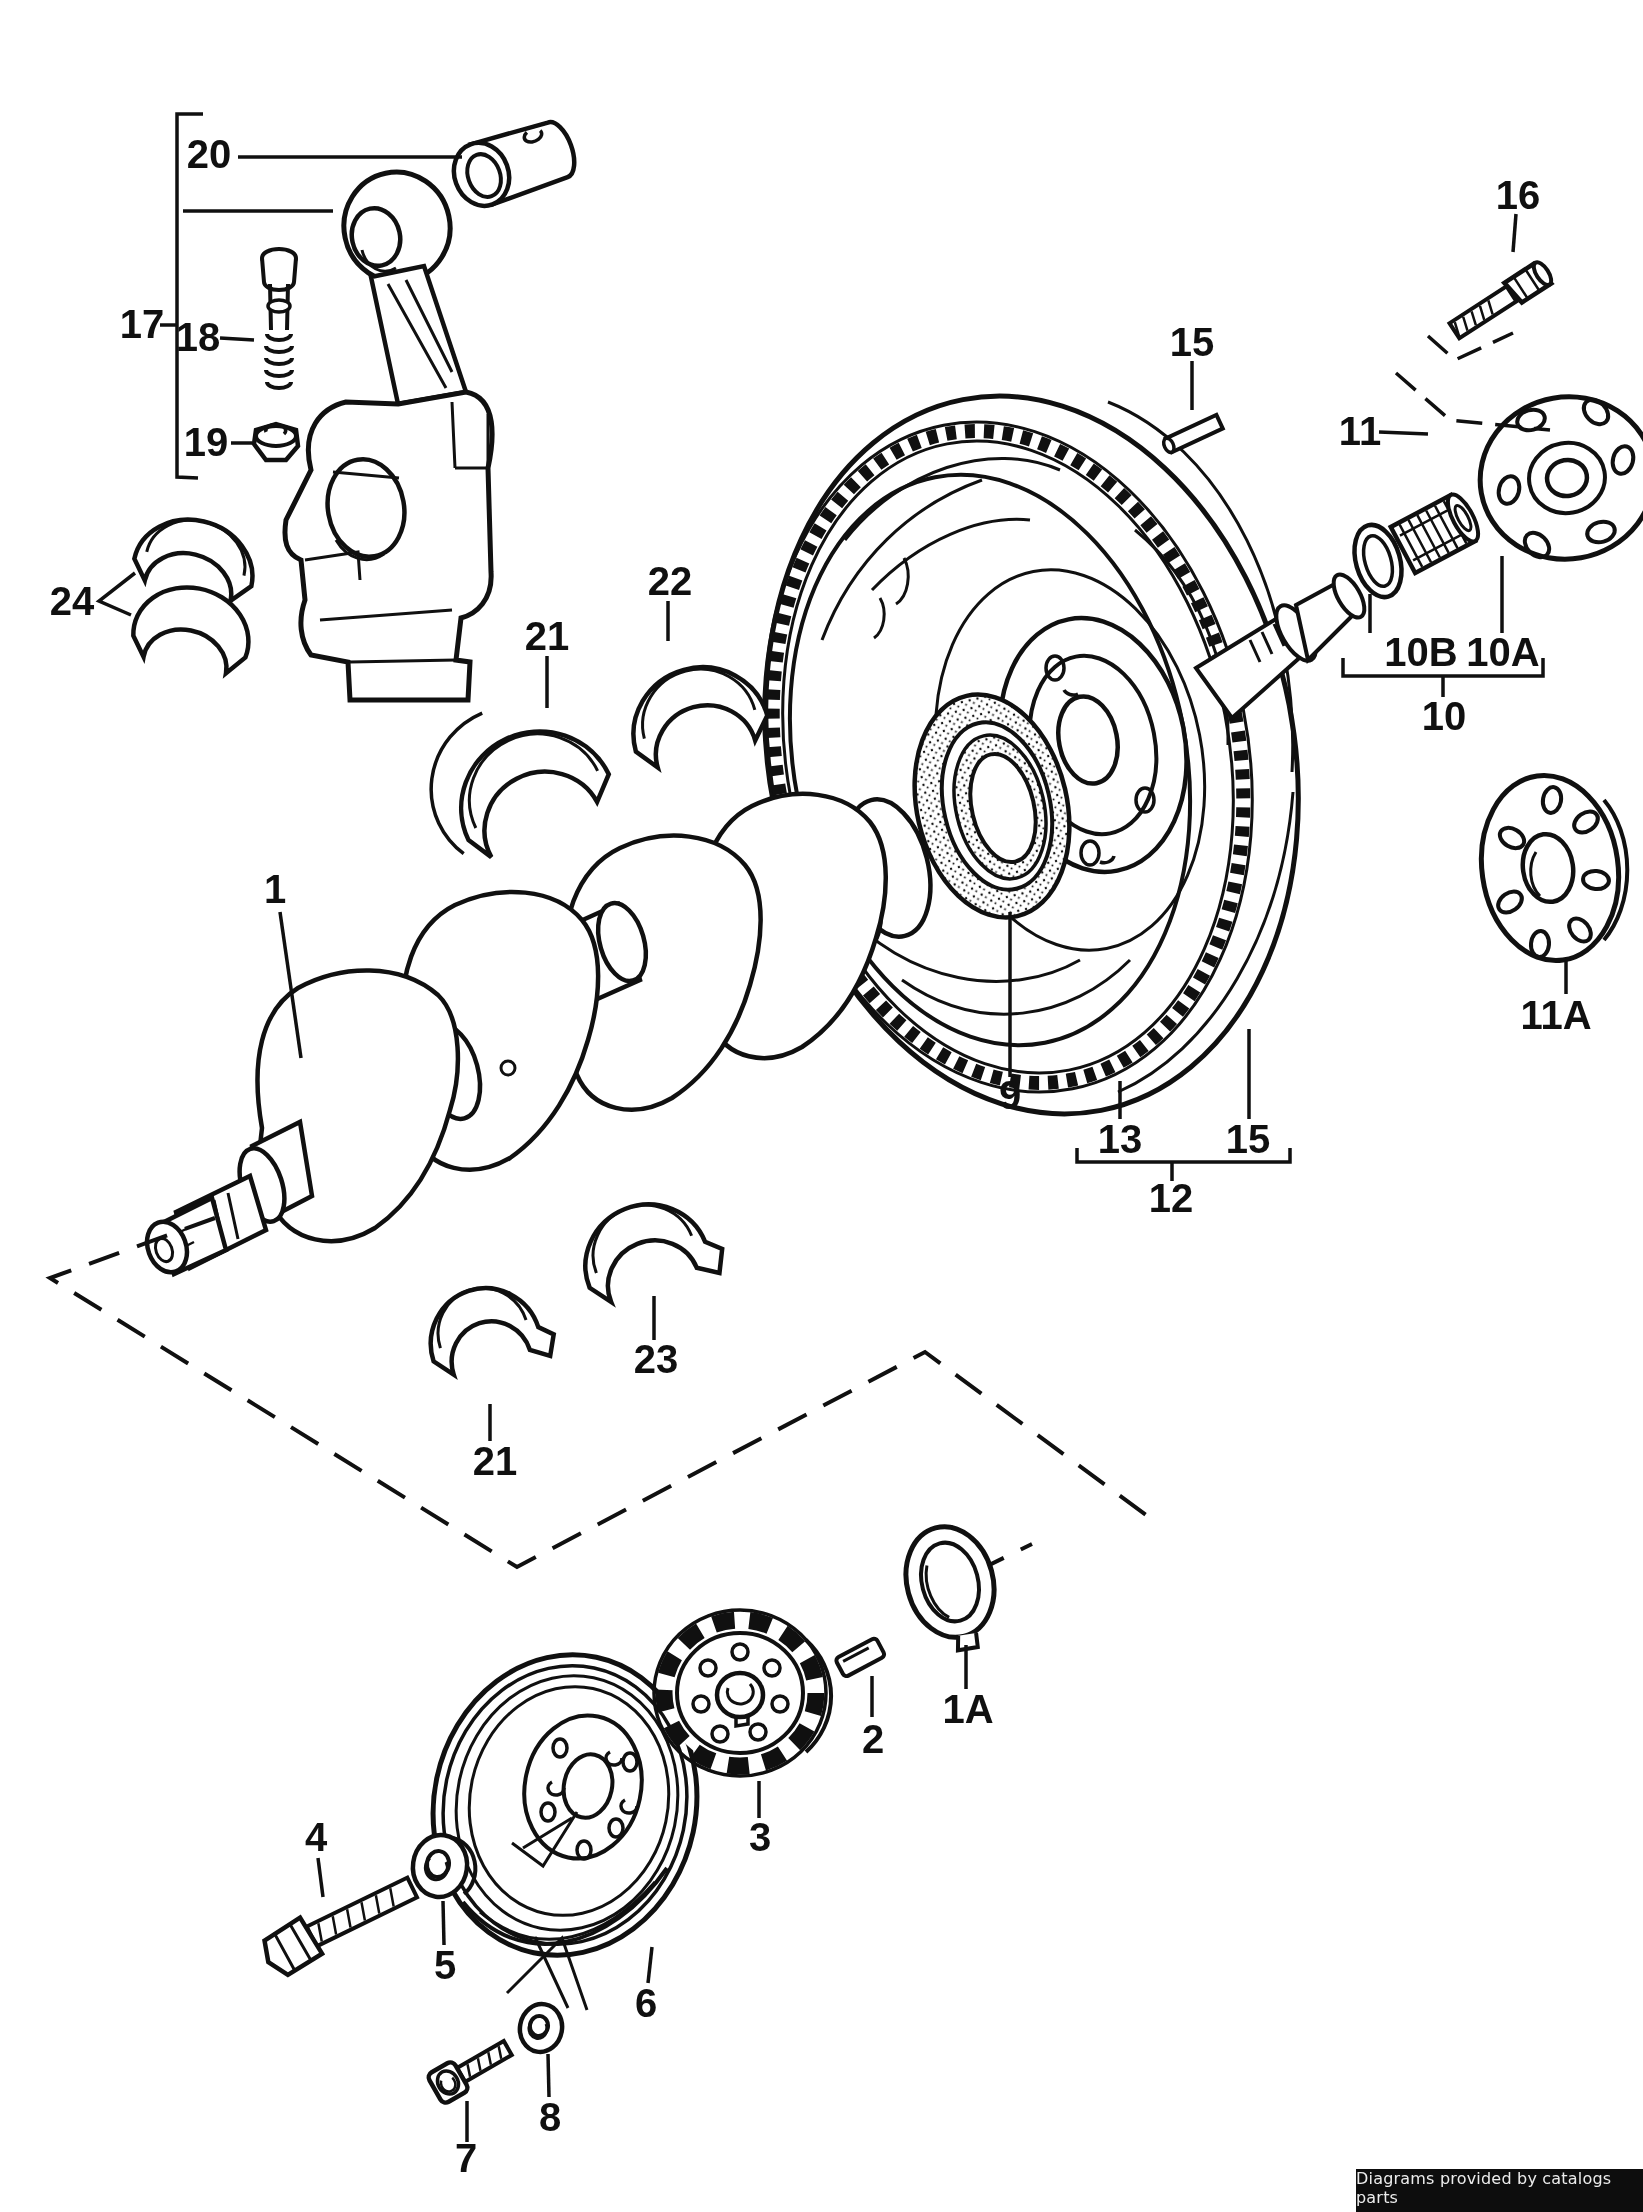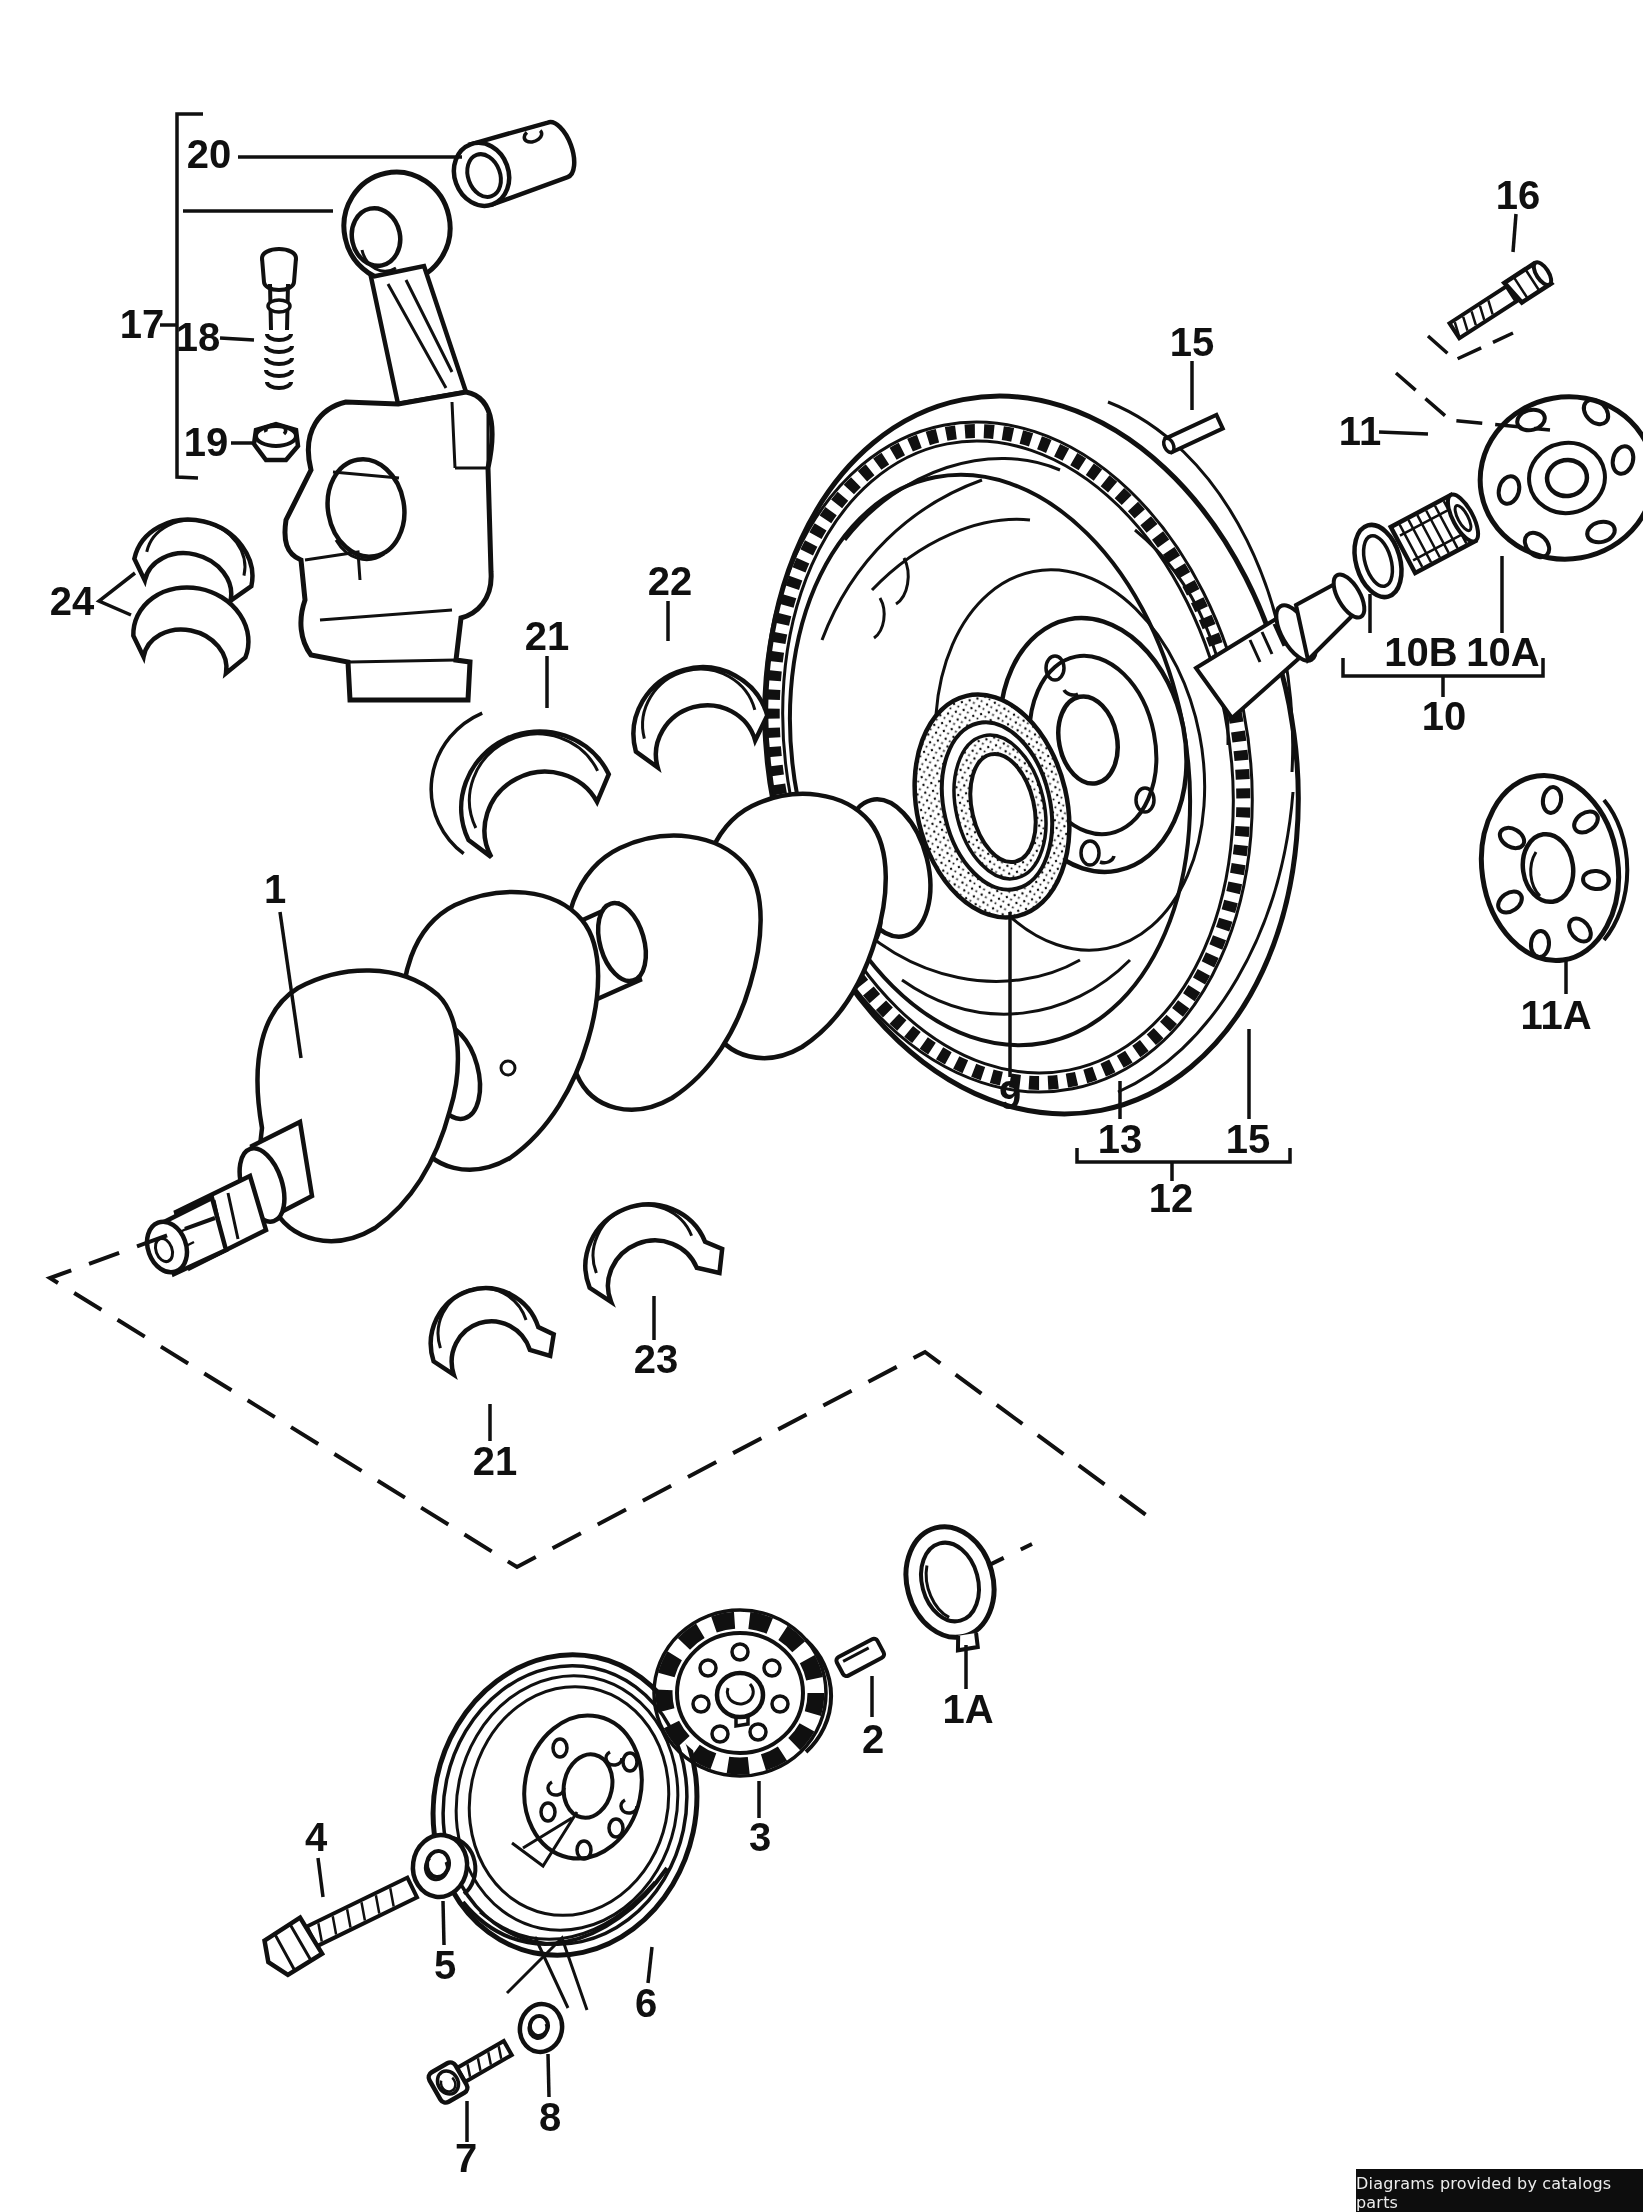--- a/index.html
+++ b/index.html
@@ -9,21 +9,21 @@
     --badge-fg:#ececec;
   }
   html,body{margin:0;padding:0;background:var(--bg);}
   .stage{position:relative;width:1643px;height:2212px;background:var(--bg);overflow:hidden;
          font-family:"Liberation Sans",sans-serif;}
   .stage svg{position:absolute;left:0;top:0;}
   svg text.callout{fill:var(--ink);font-family:"Liberation Sans",sans-serif;
                    font-size:40px;font-weight:bold;text-anchor:middle;}
   .badge{position:absolute;left:1356px;top:2169px;width:287px;height:43px;
          background:var(--badge-bg);color:var(--badge-fg);
-         display:flex;align-items:flex-end;justify-content:center;
+         display:flex;align-items:flex-start;justify-content:center;
          font-size:16px;letter-spacing:.2px;font-family:"DejaVu Sans","Liberation Sans",sans-serif;}
 </style>
 </head>
 <body>
 
 <div class="stage">
 <svg width="1643" height="2212" viewBox="0 0 1643 2212">
   <defs>
     <pattern id="dots" width="8" height="8" patternUnits="userSpaceOnUse">
       <rect width="8" height="8" fill="#ffffff"></rect>

